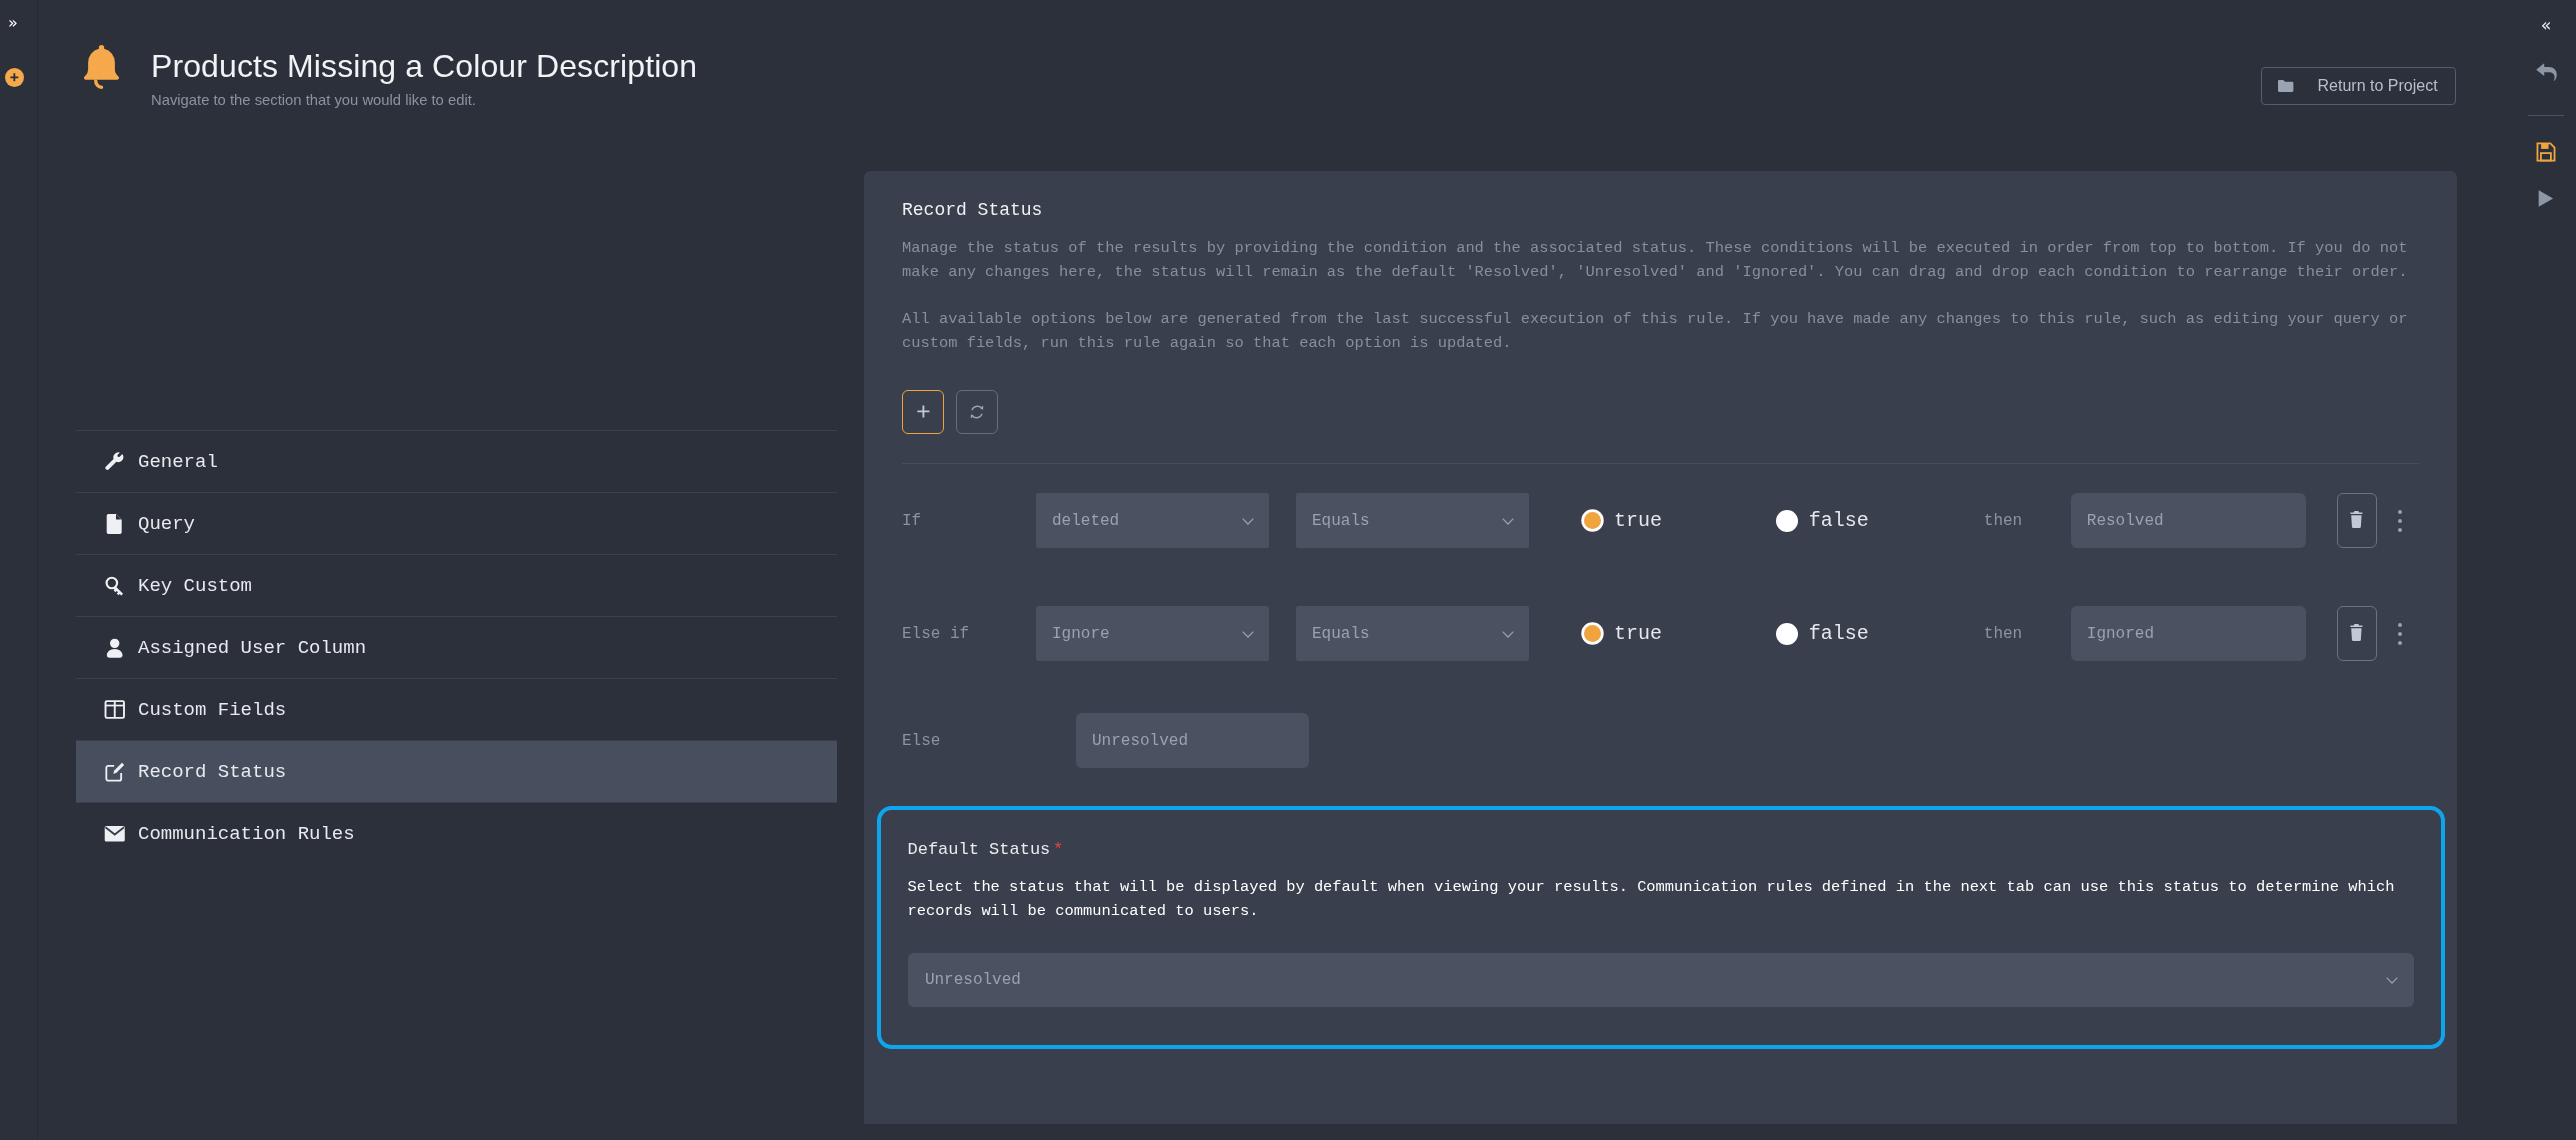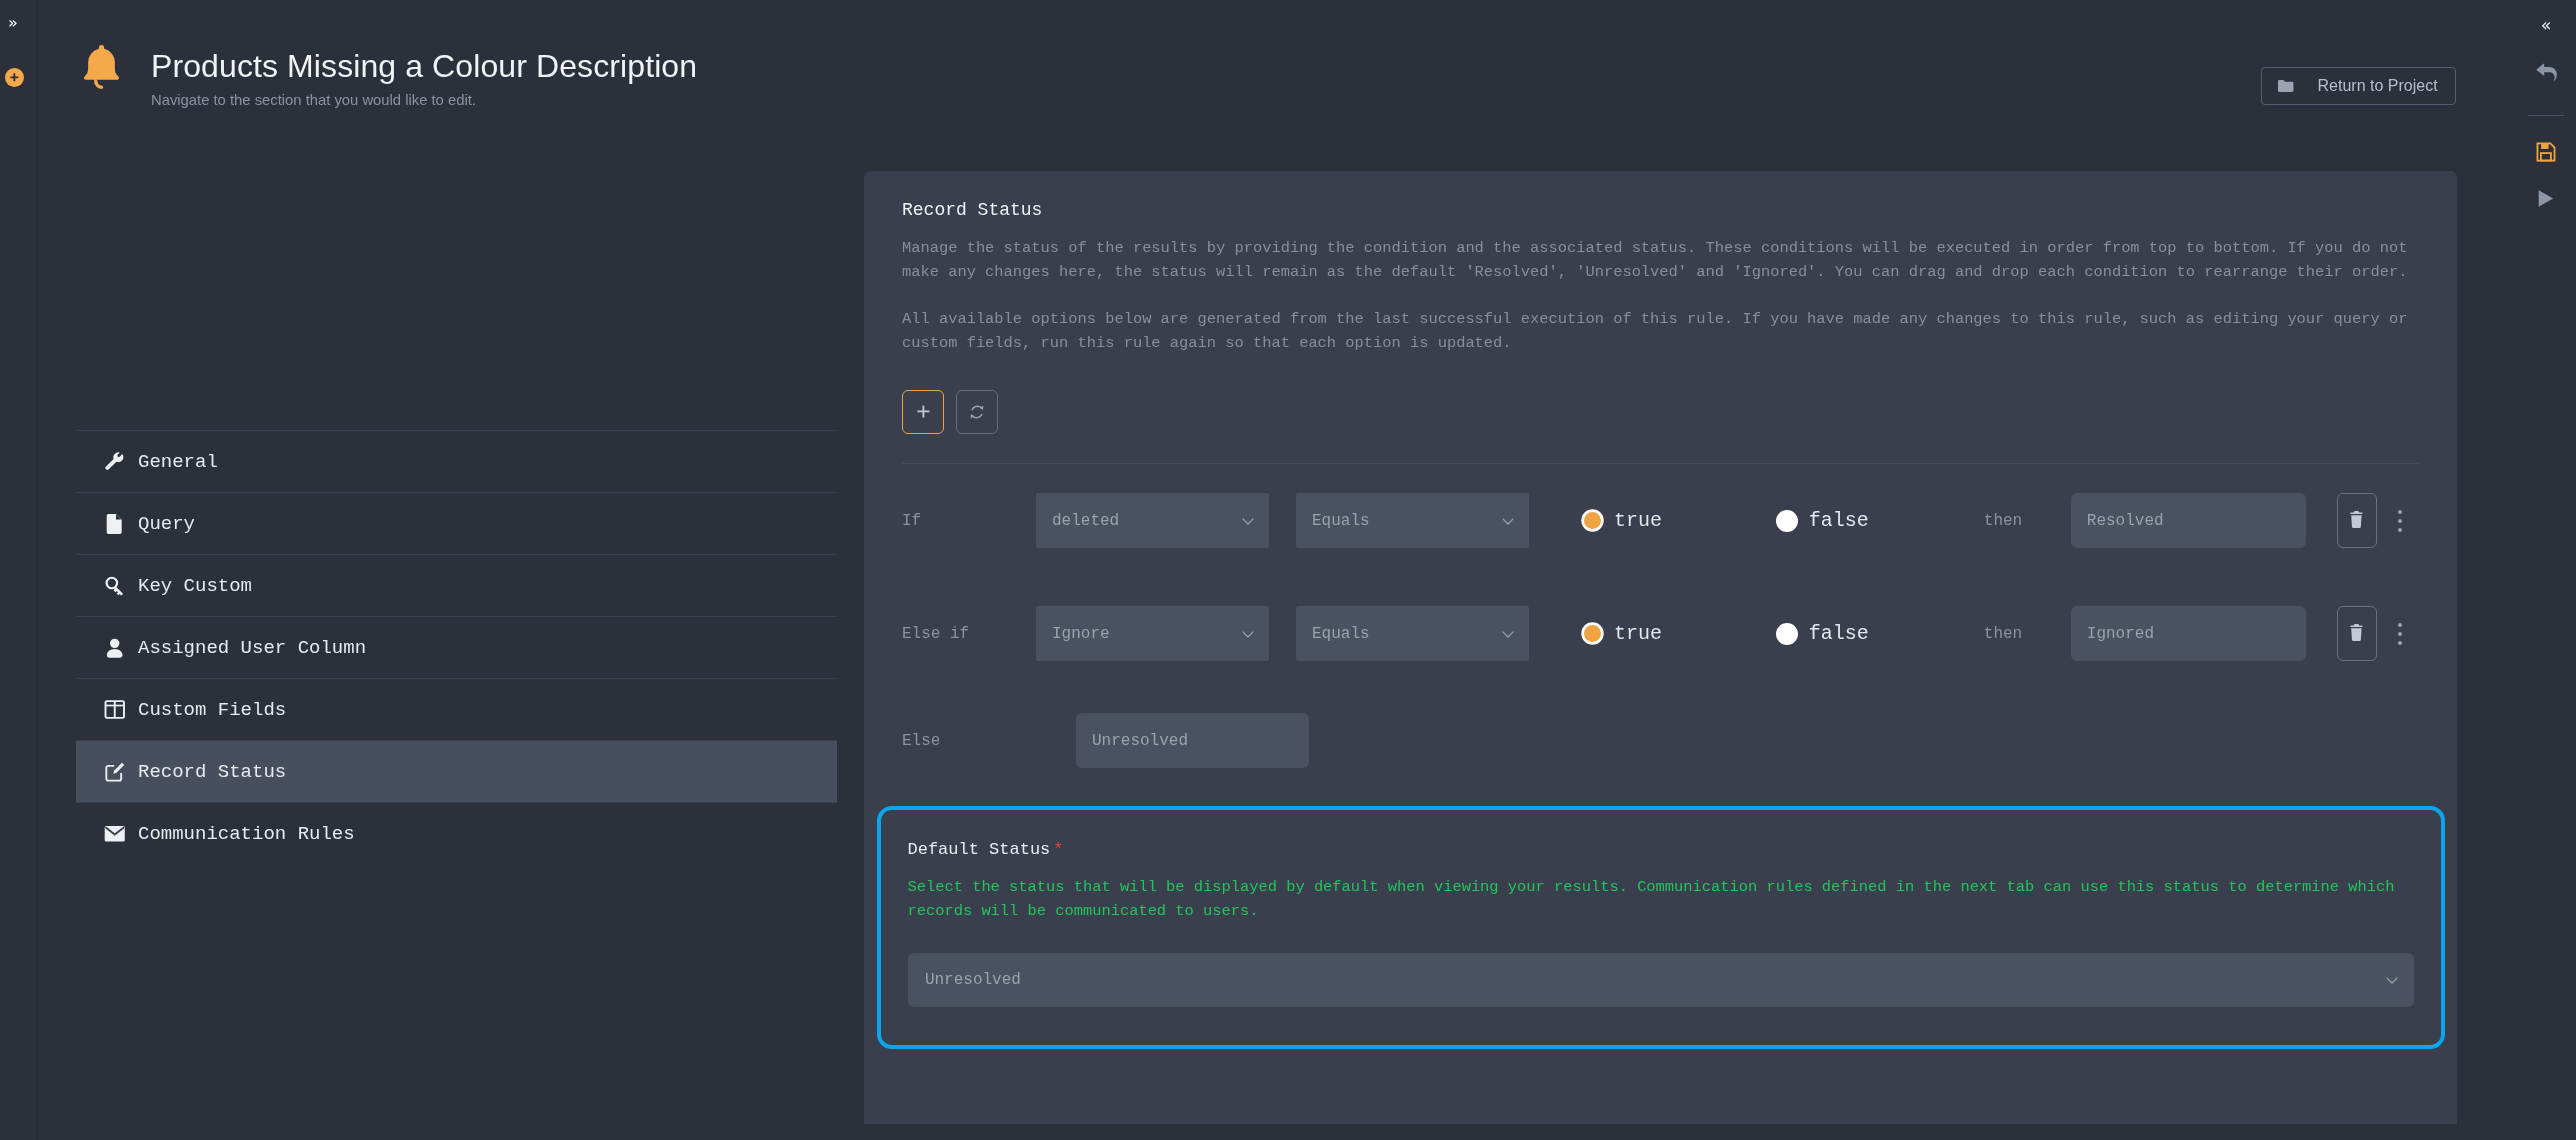--- a/index.html
+++ b/index.html
@@ -287,21 +287,21 @@
     background: #393f4c;
   }
   .ds-title {
     font-size: 17px;
     color: #e9ebef;
     margin-bottom: 17.4px;
   }
   .ds-title .req { color: #e8443a; font-size: 17px; margin-left: 2.7px; }
   .ds-desc {
     font-size: 15.4px;
-    color: #22c55e;
+    color: #ffffff;
     line-height: 1.55;
     max-width: 1509px;
     margin-top: 8px;
   }
   .ds-select {
     margin-top: 29.5px;
     height: 54px;
     background: #4a5160;
     border-radius: 6px;
     color: #9aa2b0;

